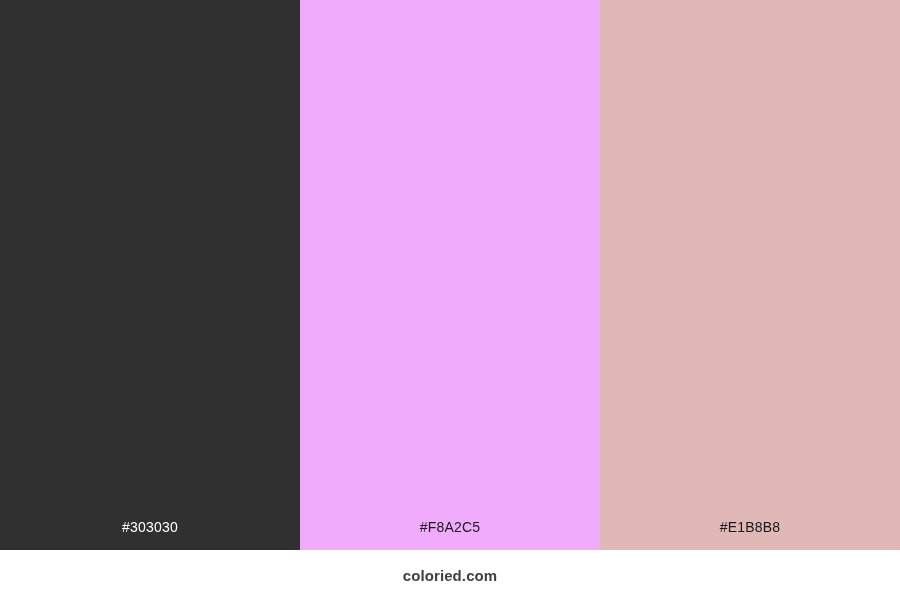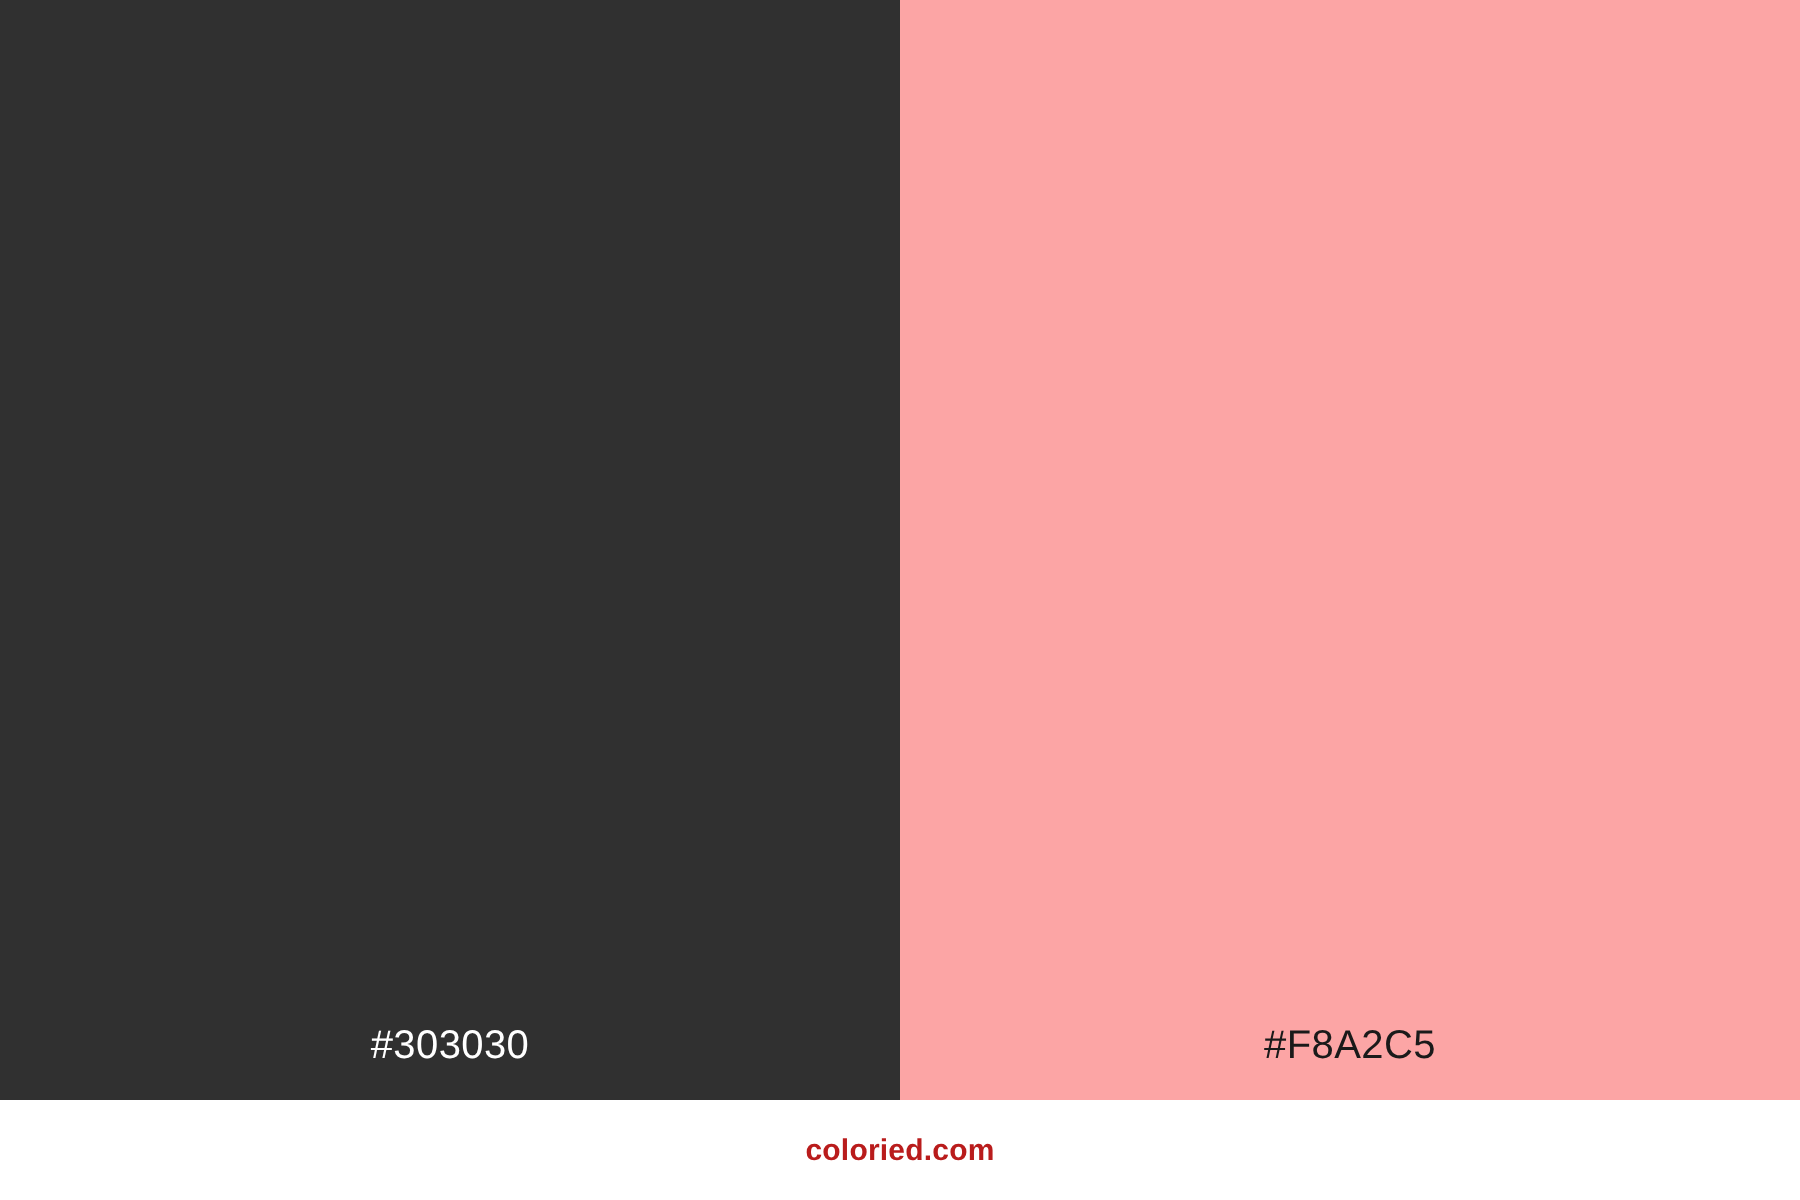--- a/index.html
+++ b/index.html
@@ -30,61 +30,64 @@
     flex: 1 1 180px;
     height: 550px;
     position: relative;
     display: flex;
     align-items: flex-end;
     justify-content: center;
   }
   .swatch-label {
     display: block;
     font-family: "Liberation Sans", sans-serif;
-    font-size: 20px;
+    font-size: 14px;
     letter-spacing: 0.2px;
     text-align: center;
     padding-bottom: 15px;
     white-space: nowrap;
     user-select: text;
   }
   .footer {
     width: 900px;
     height: 50px;
     background: #ffffff;
     display: flex;
     align-items: center;
     justify-content: center;
   }
   .footer-text {
     font-family: "Liberation Sans", sans-serif;
     font-size: 15px;
     font-weight: 600;
-    color: #b91c1c;
+    color: #404040;
     letter-spacing: 0.1px;
     white-space: nowrap;
     text-align: right;
   }
 </style>
 </head>
 <body>
 
 <div class="palette-page">
 
   <div class="swatch-strip">
 
     <div class="swatch" style="background:#303030;">
       <span class="swatch-label" style="color:#FFFFFF;">#303030</span>
     </div>
 
 
-    <div class="swatch" style="background:#fca5a5;">
+    <div class="swatch" style="background:#f0abfc;">
       <span class="swatch-label" style="color:#1A1A1A;">#F8A2C5</span>
     </div>
 
+    <div class="swatch" style="background:#E1B8B8;">
+      <span class="swatch-label" style="color:#1A1A1A;">#E1B8B8</span>
+    </div>
 
 
   </div>
 
   <div class="footer">
     <span class="footer-text">coloried.com</span>
   </div>
 
 </div>
 

